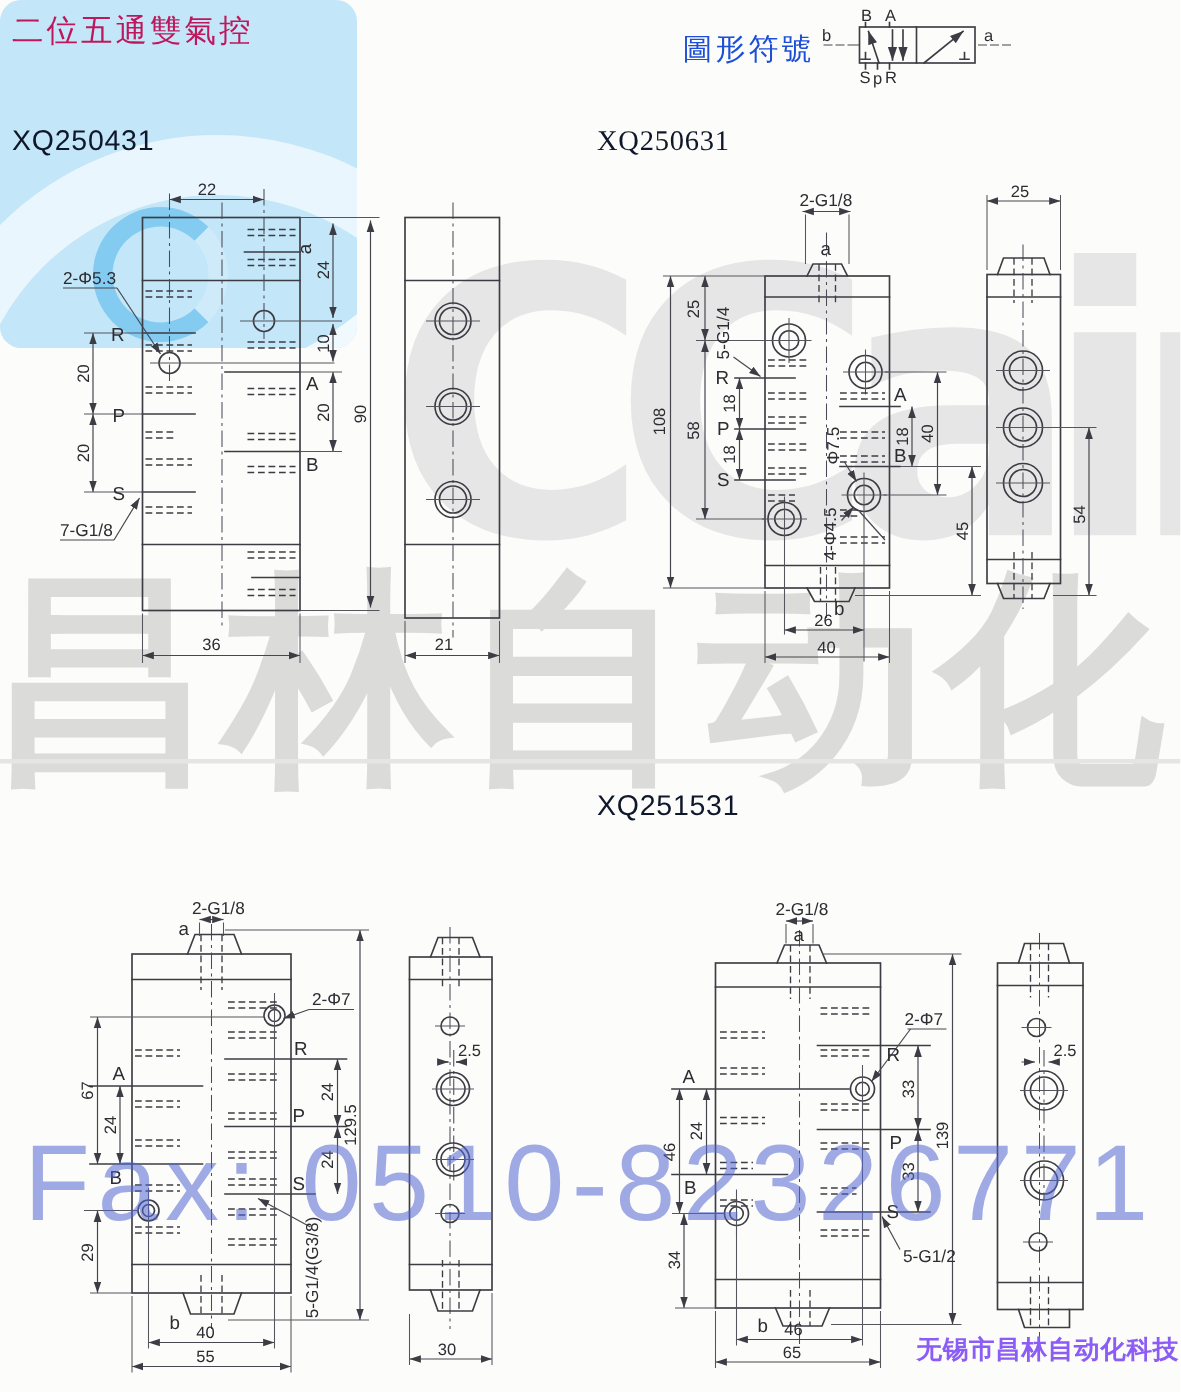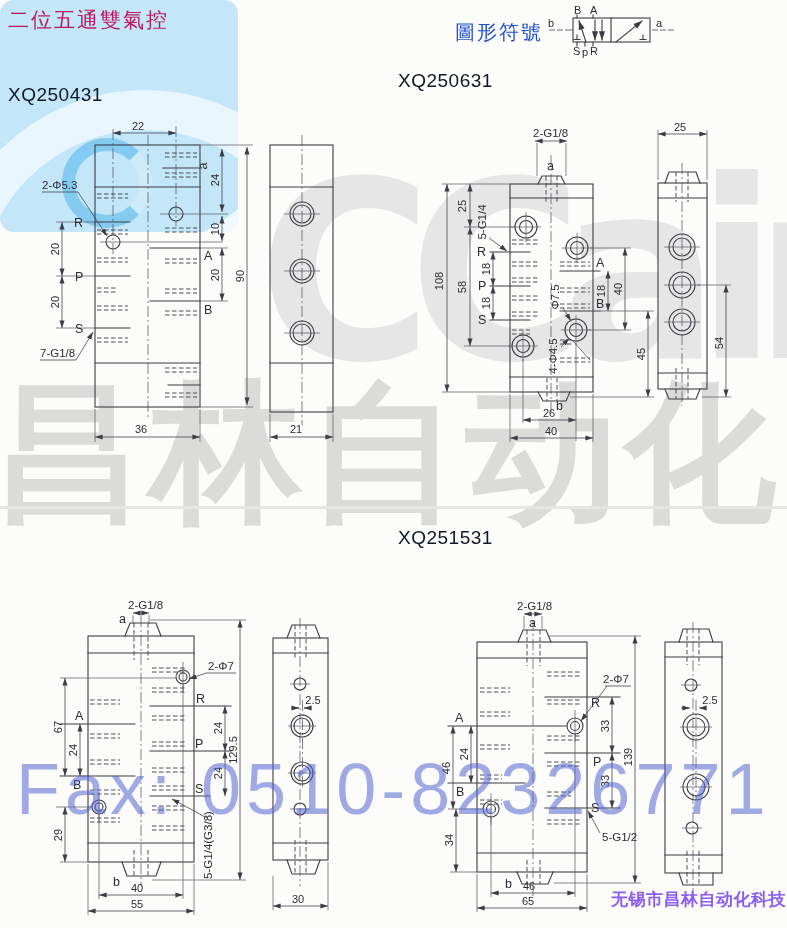--- a/index.html
+++ b/index.html
@@ -21,21 +21,21 @@
   #wm-tel{left:2px;top:648px;font-size:76px;letter-spacing:5px;color:rgba(82,102,212,0.55);
           font-family:"Liberation Serif",serif;z-index:30;}
   #wm-fax{left:16px;top:748px;font-size:72px;letter-spacing:5px;color:rgba(82,102,212,0.55);
           font-family:Liberation Sans, sans-serif;z-index:30;}
   #sep{position:absolute;left:0;top:506px;width:787px;height:3px;background:#e7e5e1;}
   
   .hd-text{position:absolute;color:#333;z-index:5;}
   #title{left:8px;top:6px;font-size:21px;letter-spacing:2px;color:#be185d;}
   #symlabel{left:455px;top:19px;font-size:20px;letter-spacing:2px;color:#1d4ed8;}
   .model{font-size:19px;color:#0f172a;letter-spacing:0.5px;}
-  #m1{left:8px;top:84px;} #m2{left:398px;top:70px;}
+  #m1{left:8px;top:84px;} #m2{left:398px;top:84px;font-family:Liberation Serif, serif;}
   #m3{left:8px;top:527px;} #m4{left:398px;top:527px;}
   #footer{position:absolute;left:611px;top:888px;font-size:17px;font-weight:bold;color:#8b5cf6;
           letter-spacing:0.5px;z-index:40;}
   
   svg{position:absolute;overflow:visible;z-index:10;}
   .ln{stroke:#3c3c44;stroke-width:1.1;fill:none;stroke-linecap:square;}
   .tn{stroke:#55555e;stroke-width:0.7;fill:none;}
   .cl{stroke:#4a4a58;stroke-width:0.7;fill:none;stroke-dasharray:11 3 2 3;}
   .hd{stroke:#3c3c44;stroke-width:0.9;fill:none;stroke-dasharray:4.5 2.5;}
   .dm{stroke:#47474f;stroke-width:0.8;fill:none;}

